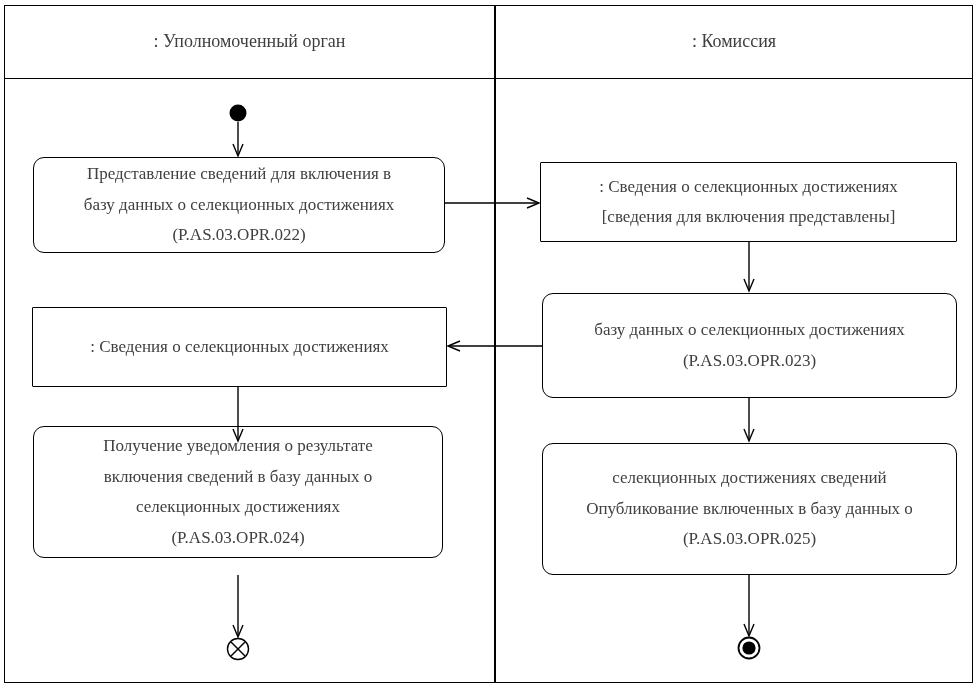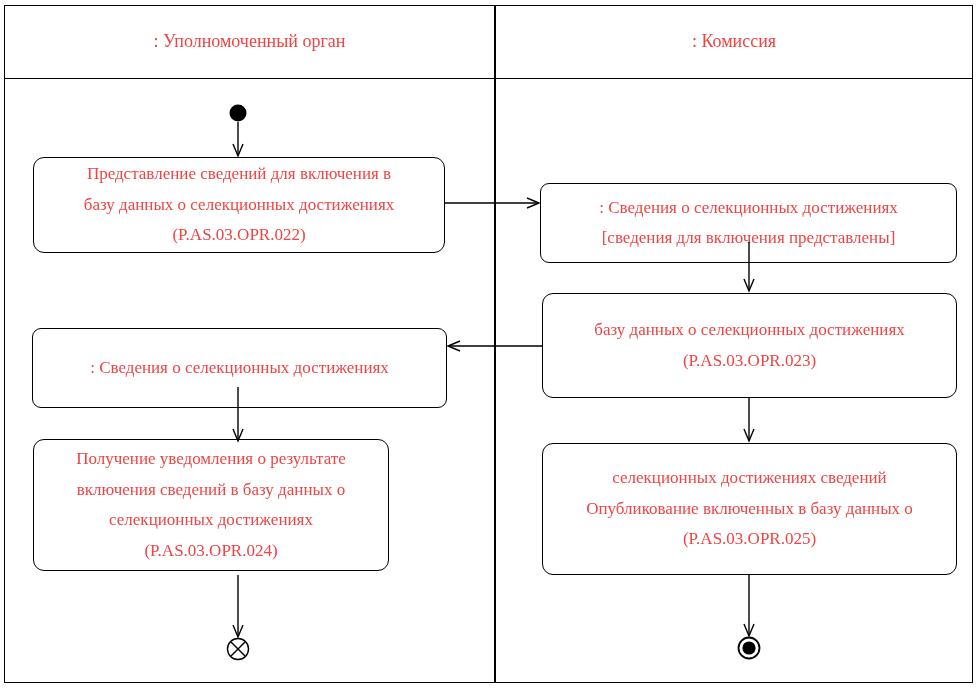--- a/index.html
+++ b/index.html
@@ -1,18 +1,18 @@
 <!DOCTYPE html>
 <html><head>
 <meta charset="utf-8">
 <style>
   html,body{margin:0;padding:0;background:#ffffff;}
   .canvas{
     position:relative;width:977px;height:690px;
-    font-family:"Liberation Serif", serif;color:#ef4444;background:#fff;
+    font-family:"Liberation Serif", serif;color:#404040;background:#fff;
     overflow:hidden;
   }
   .frame{
     position:absolute;left:4px;top:5px;width:969px;height:678px;
     border:1.5px solid #000;box-sizing:border-box;
   }
   .lane-divider{
     position:absolute;left:494px;top:5px;width:1.5px;height:678px;background:#000;
   }
   .lane-header{
@@ -21,21 +21,21 @@
     font-size:18px;border-bottom:1.5px solid #000;
   }
   .lane-header.left{left:4px;width:491px;}
   .lane-header.right{left:495px;width:478px;}
   .node{
     position:absolute;box-sizing:border-box;border:1.5px solid #000;background:#fff;
     display:flex;flex-direction:column;align-items:center;justify-content:center;
     text-align:center;font-size:17px;line-height:24.5px;padding:2px 6px;gap:6px;
   }
   .activity{border-radius:11px;}
-  .object{border-radius:9px;margin-top:21px;}
+  .object{border-radius:1px;}
   svg.overlay{position:absolute;left:0;top:0;pointer-events:none;}
 </style>
 </head>
 <body>
 
 <div class="canvas">
 
   <div class="frame"></div>
   <div class="lane-divider"></div>
 
@@ -49,21 +49,21 @@
   <div class="node activity" style="left:33px;top:157px;width:412px;height:96px;">
     <div>Представление сведений для включения в</div>
     <div>базу данных о селекционных достижениях</div>
     <div>(P.AS.03.OPR.022)</div>
   </div>
 
   <div class="node object" style="left:32px;top:307px;width:415px;height:80px;">
     <div>: Сведения о селекционных достижениях</div>
   </div>
 
-  <div class="node activity" style="left:33px;top:439px;width:356px;height:132px;">
+  <div class="node activity" style="left:33px;top:426px;width:410px;height:132px;">
     <div>Получение уведомления о результате</div>
     <div>включения сведений в базу данных о</div>
     <div>селекционных достижениях</div>
     <div>(P.AS.03.OPR.024)</div>
   </div>
 
   <div class="node object" style="left:540px;top:162px;width:417px;height:80px;">
     <div>: Сведения о селекционных достижениях</div>
     <div>[сведения для включения представлены]</div>
   </div>

